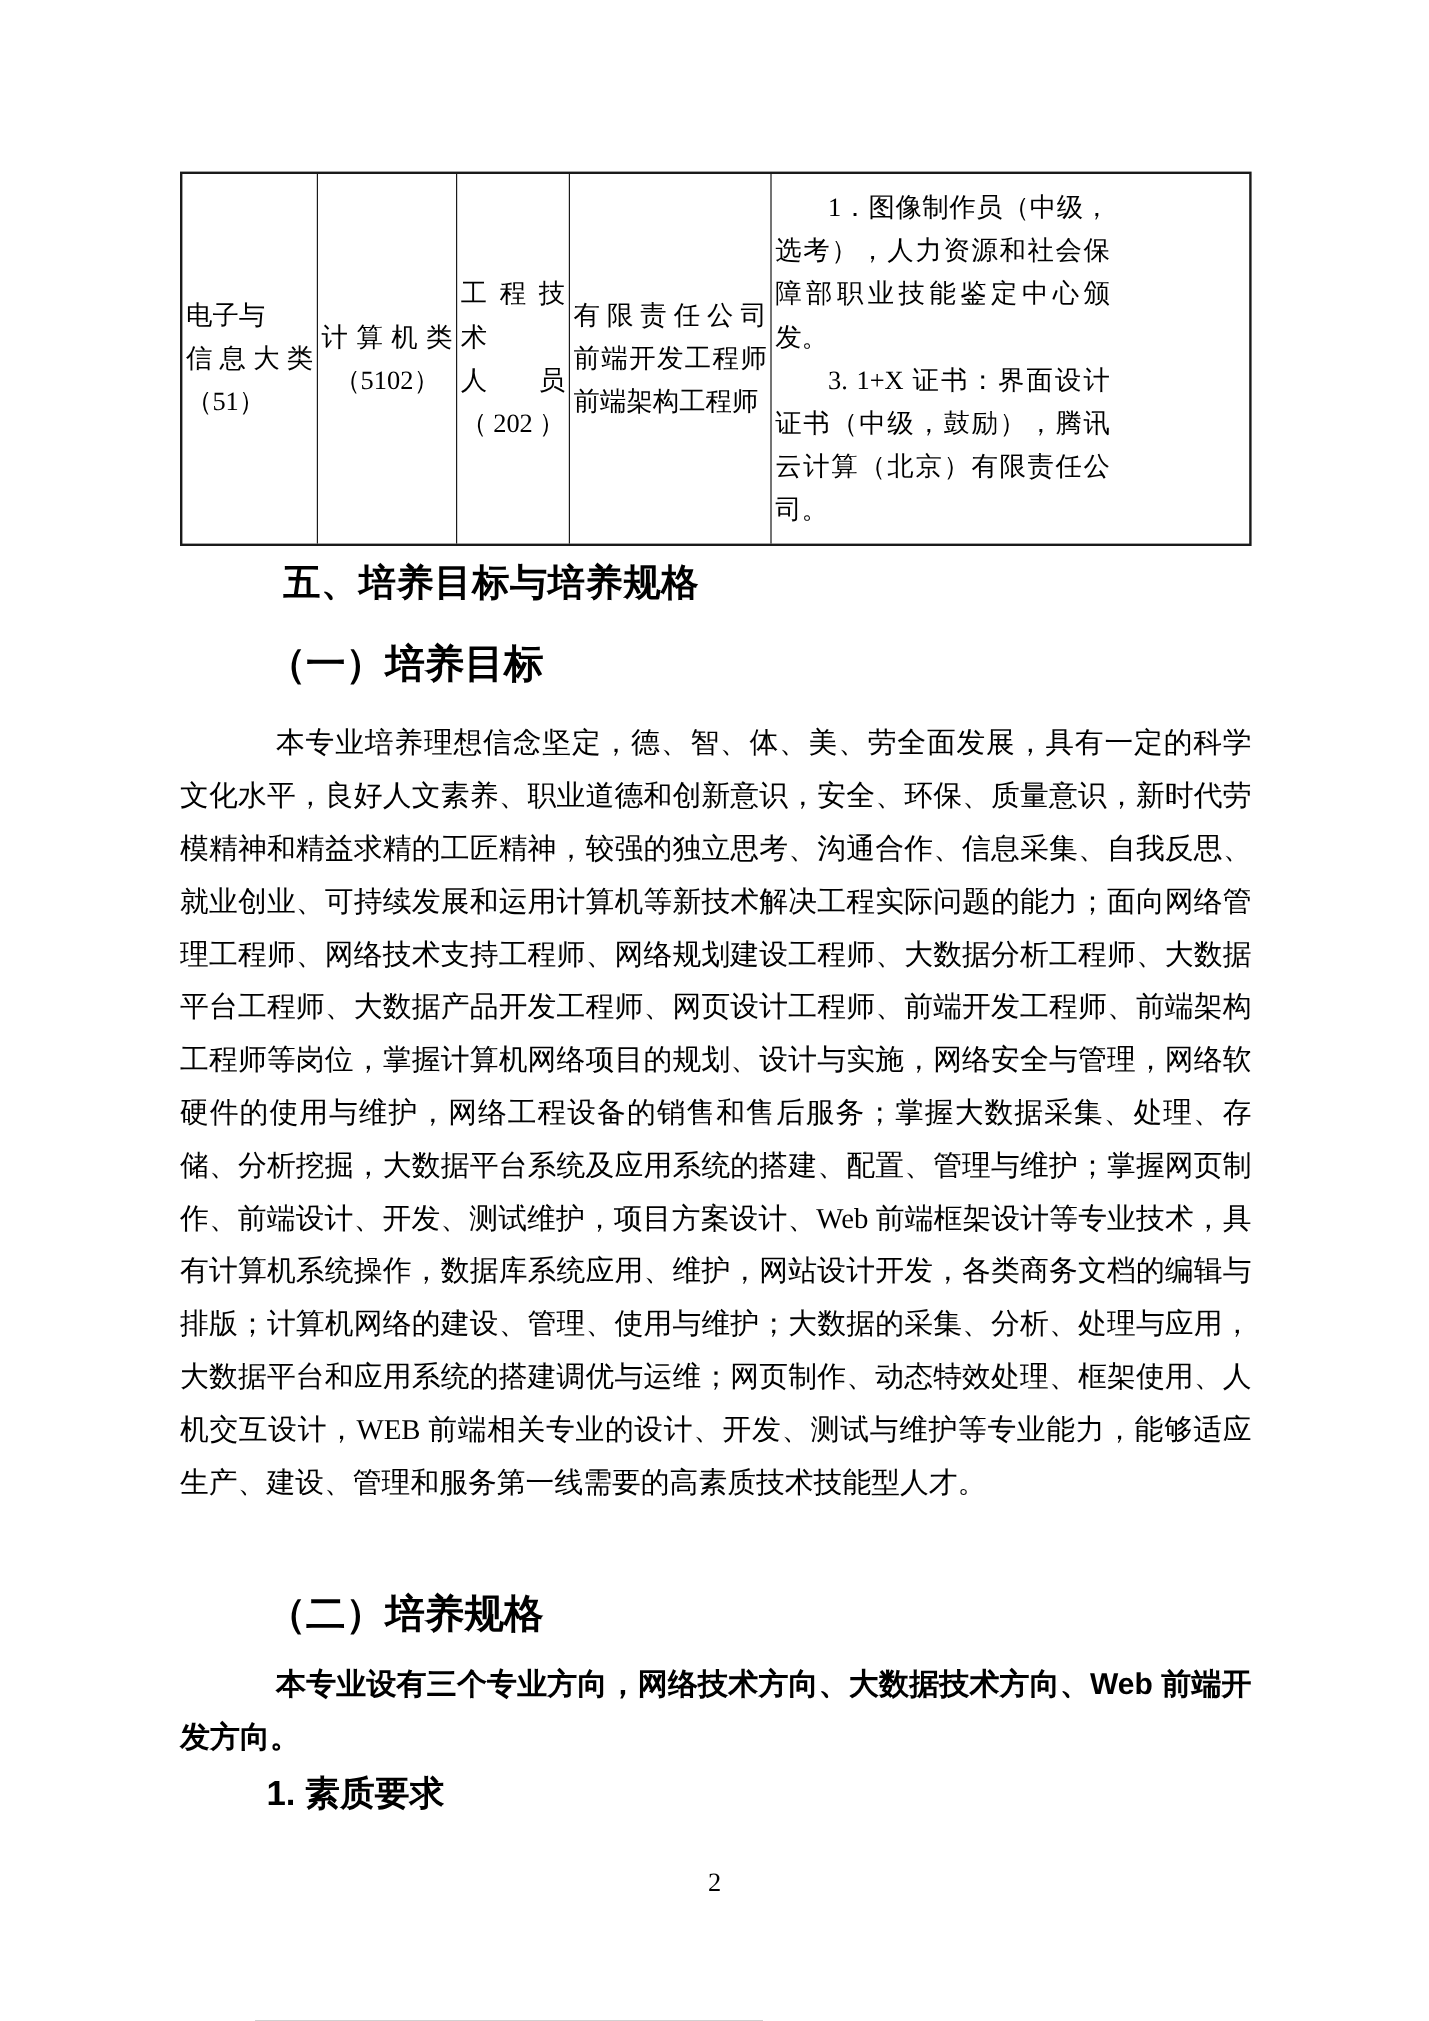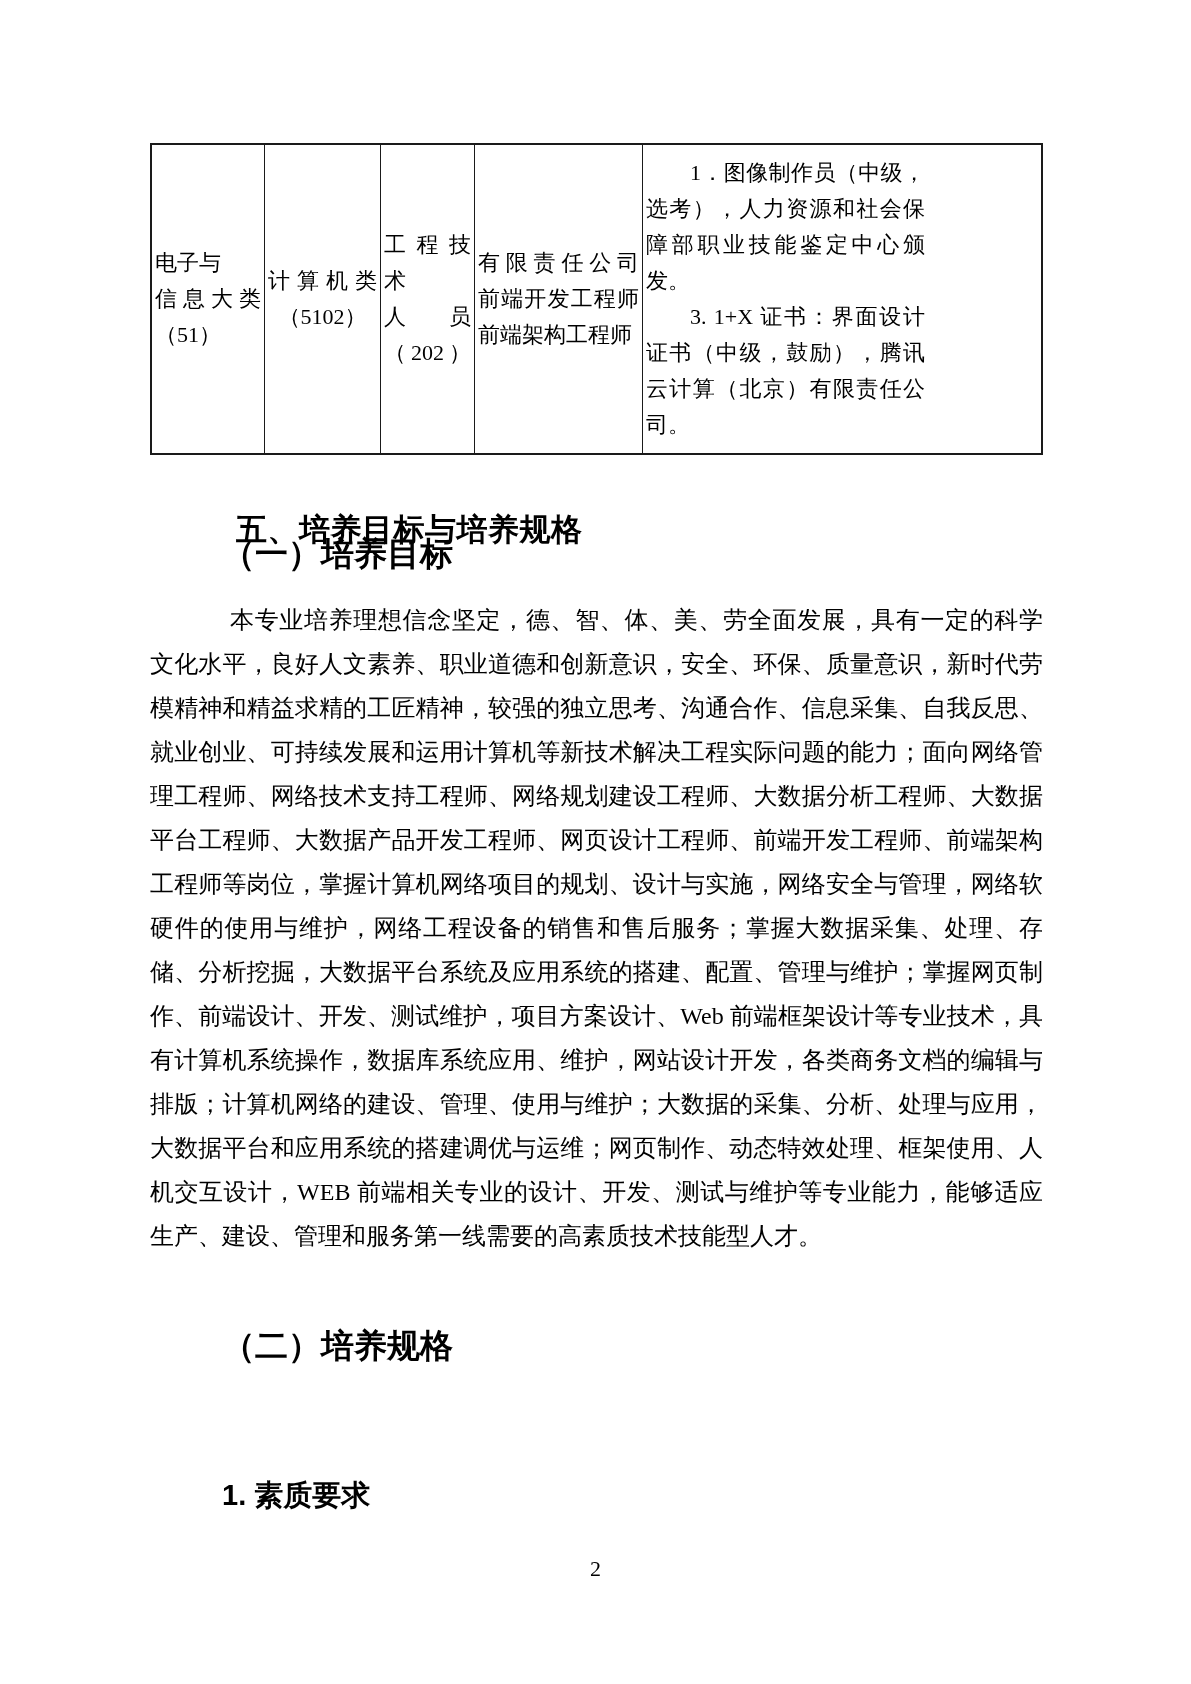--- a/index.html
+++ b/index.html
@@ -57,21 +57,20 @@
   .col6 .cert-para{
     text-indent:2em;
     margin:0;
   }
   
   .h-section{
     position:absolute;left:236px;top:464px;
     font-family:"Liberation Sans","DejaVu Sans",sans-serif;
     font-weight:bold;font-size:31px;line-height:44px;
     letter-spacing:0.5px;
-    margin-top:44px;
   }
   .h-sub{
     position:absolute;
     font-family:Liberation Serif, serif;
     font-weight:bold;font-size:33px;line-height:40px;
   }
   .h-sub1{left:222px;top:534px;}
   .h-sub2{left:222px;top:1326px;}
   
   .body-par{
@@ -128,18 +127,19 @@
   </div>
 
   <div class="h-section">五、培养目标与培养规格</div>
 
   <div class="h-sub h-sub1">（一）培养目标</div>
 
   <p class="body-par par-objective">本专业培养理想信念坚定，德、智、体、美、劳全面发展，具有一定的科学文化水平，良好人文素养、职业道德和创新意识，安全、环保、质量意识，新时代劳模精神和精益求精的工匠精神，较强的独立思考、沟通合作、信息采集、自我反思、就业创业、可持续发展和运用计算机等新技术解决工程实际问题的能力；面向网络管理工程师、网络技术支持工程师、网络规划建设工程师、大数据分析工程师、大数据平台工程师、大数据产品开发工程师、网页设计工程师、前端开发工程师、前端架构工程师等岗位，掌握计算机网络项目的规划、设计与实施，网络安全与管理，网络软硬件的使用与维护，网络工程设备的销售和售后服务；掌握大数据采集、处理、存储、分析挖掘，大数据平台系统及应用系统的搭建、配置、管理与维护；掌握网页制作、前端设计、开发、测试维护，项目方案设计、Web 前端框架设计等专业技术，具有计算机系统操作，数据库系统应用、维护，网站设计开发，各类商务文档的编辑与排版；计算机网络的建设、管理、使用与维护；大数据的采集、分析、处理与应用，大数据平台和应用系统的搭建调优与运维；网页制作、动态特效处理、框架使用、人机交互设计，WEB 前端相关专业的设计、开发、测试与维护等专业能力，能够适应生产、建设、管理和服务第一线需要的高素质技术技能型人才。</p>
 
   <div class="h-sub h-sub2">（二）培养规格</div>
 
+  <p class="body-par par-spec">本专业设有三个专业方向，网络技术方向、大数据技术方向、Web 前端开发方向。</p>
 
   <div class="h-item">1. 素质要求</div>
 
   <div class="page-num">2</div>
 
 </div>
 
 </body></html>

